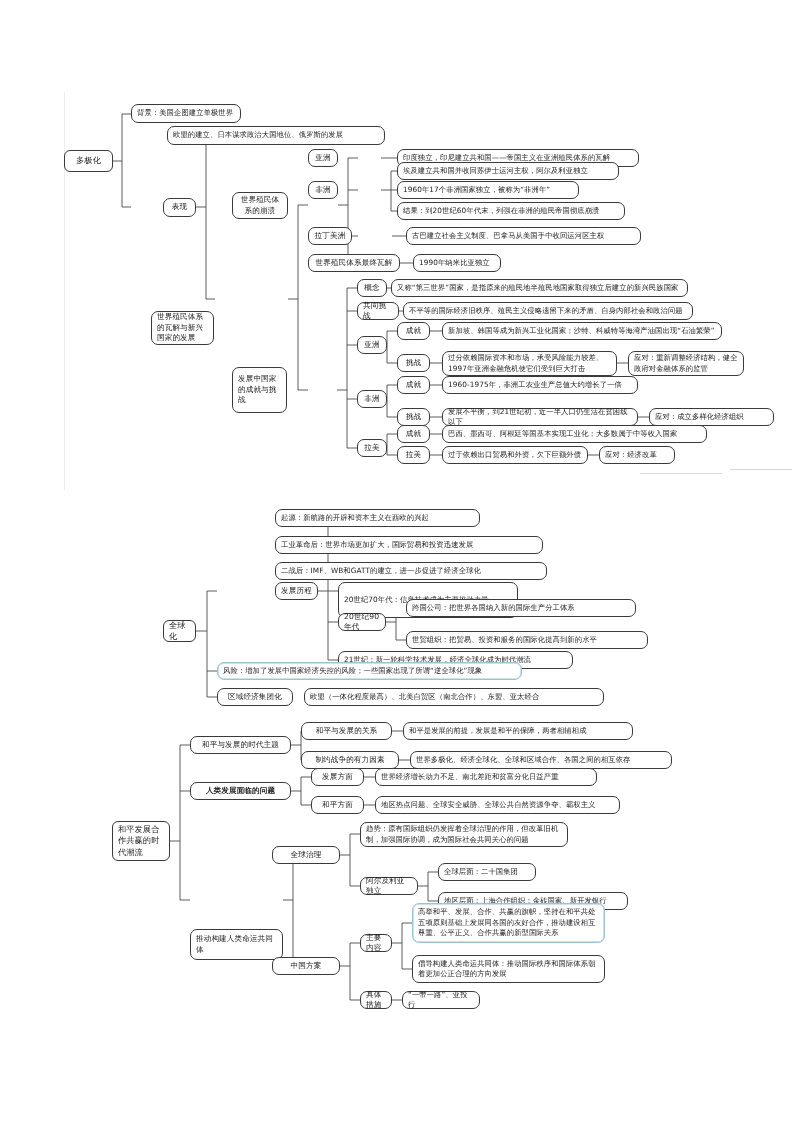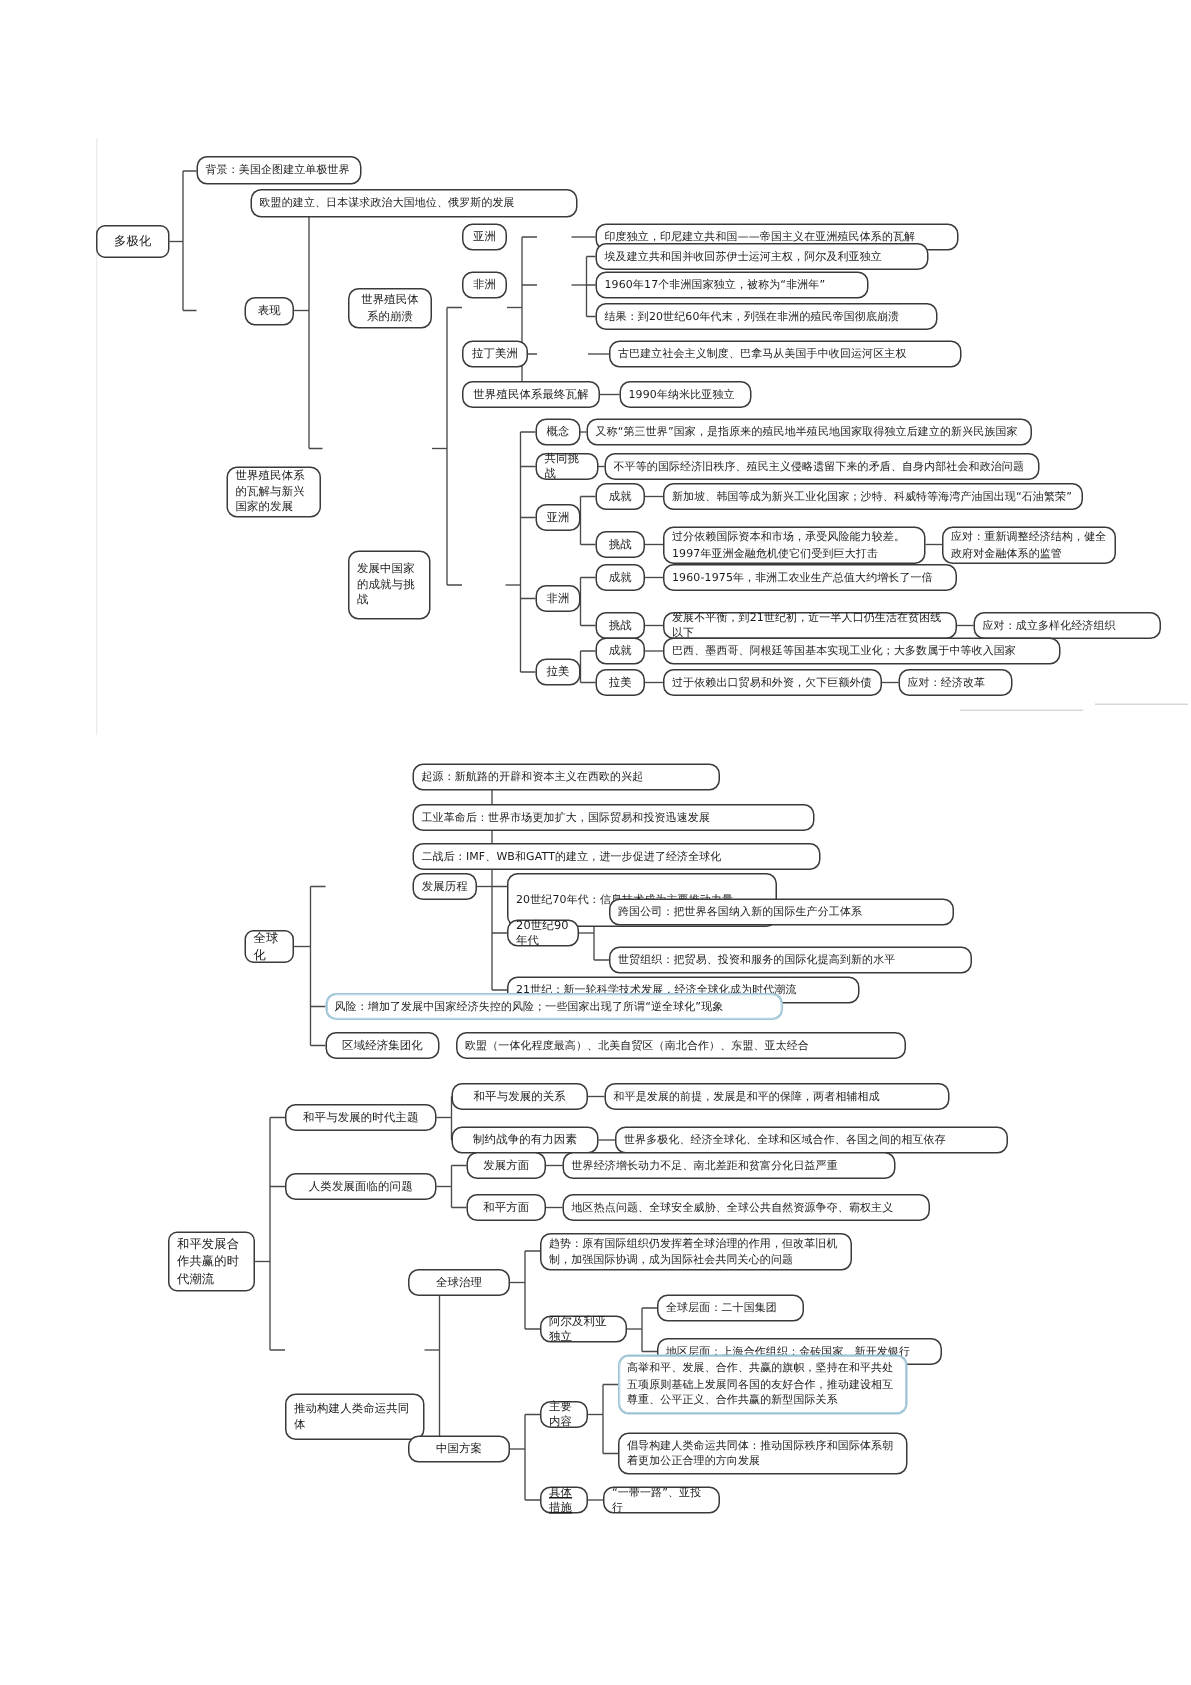--- a/index.html
+++ b/index.html
@@ -212,35 +212,35 @@
   <div class="node" style="left:304px;top:688px;width:300px;height:18px;">欧盟（一体化程度最高）、北美自贸区（南北合作）、东盟、亚太经合</div>
 
   <div class="node root" style="left:112px;top:821px;width:58px;height:40px;">和平发展合作共赢的时代潮流</div>
 
   <div class="node mid" style="left:190px;top:736px;width:101px;height:18px;justify-content:center;">和平与发展的时代主题</div>
   <div class="node mid" style="left:301px;top:722px;width:91px;height:18px;justify-content:center;">和平与发展的关系</div>
   <div class="node" style="left:403px;top:722px;width:230px;height:18px;">和平是发展的前提，发展是和平的保障，两者相辅相成</div>
   <div class="node mid" style="left:301px;top:751px;width:98px;height:18px;justify-content:center;">制约战争的有力因素</div>
   <div class="node" style="left:410px;top:751px;width:262px;height:18px;">世界多极化、经济全球化、全球和区域合作、各国之间的相互依存</div>
 
-  <div class="node mid" style="left:190px;top:782px;width:101px;height:18px;justify-content:center;">人类发展面临的问题</div>
+  <div class="node mid" style="left:190px;top:782px;width:101px;height:18px;justify-content:center;font-weight:bold;">人类发展面临的问题</div>
   <div class="node mid" style="left:311px;top:768px;width:53px;height:18px;justify-content:center;">发展方面</div>
   <div class="node" style="left:375px;top:768px;width:222px;height:18px;">世界经济增长动力不足、南北差距和贫富分化日益严重</div>
   <div class="node mid" style="left:311px;top:796px;width:53px;height:18px;justify-content:center;">和平方面</div>
   <div class="node" style="left:375px;top:796px;width:245px;height:18px;">地区热点问题、全球安全威胁、全球公共自然资源争夺、霸权主义</div>
 
   <div class="node mid" style="left:190px;top:885px;width:93px;height:31px;margin-top:44px;">推动构建人类命运共同体</div>
 
   <div class="node mid" style="left:272px;top:846px;width:68px;height:18px;justify-content:center;">全球治理</div>
   <div class="node" style="left:360px;top:822px;width:208px;height:25px;">趋势：原有国际组织仍发挥着全球治理的作用，但改革旧机制，加强国际协调，成为国际社会共同关心的问题</div>
   <div class="node mid" style="left:360px;top:877px;width:58px;height:18px;justify-content:center;">阿尔及利亚独立</div>
   <div class="node" style="left:438px;top:863px;width:98px;height:18px;">全球层面：二十国集团</div>
   <div class="node" style="left:438px;top:892px;width:190px;height:18px;">地区层面：上海合作组织；金砖国家、新开发银行</div>
 
   <div class="node mid" style="left:272px;top:957px;width:68px;height:18px;justify-content:center;">中国方案</div>
   <div class="node mid" style="left:360px;top:934px;width:32px;height:18px;justify-content:center;">主要内容</div>
   <div class="node hl" style="left:412px;top:903px;width:193px;height:40px;">高举和平、发展、合作、共赢的旗帜，坚持在和平共处五项原则基础上发展同各国的友好合作，推动建设相互尊重、公平正义、合作共赢的新型国际关系</div>
   <div class="node" style="left:412px;top:955px;width:193px;height:28px;">倡导构建人类命运共同体：推动国际秩序和国际体系朝着更加公正合理的方向发展</div>
 
-  <div class="node mid" style="left:360px;top:991px;width:32px;height:18px;justify-content:center;text-decoration:underline;">具体措施</div>
+  <div class="node mid" style="left:360px;top:991px;width:32px;height:18px;justify-content:center;">具体措施</div>
   <div class="node" style="left:402px;top:991px;width:78px;height:18px;">“一带一路”、亚投行</div>
 
 </div>
 
 </body></html>

